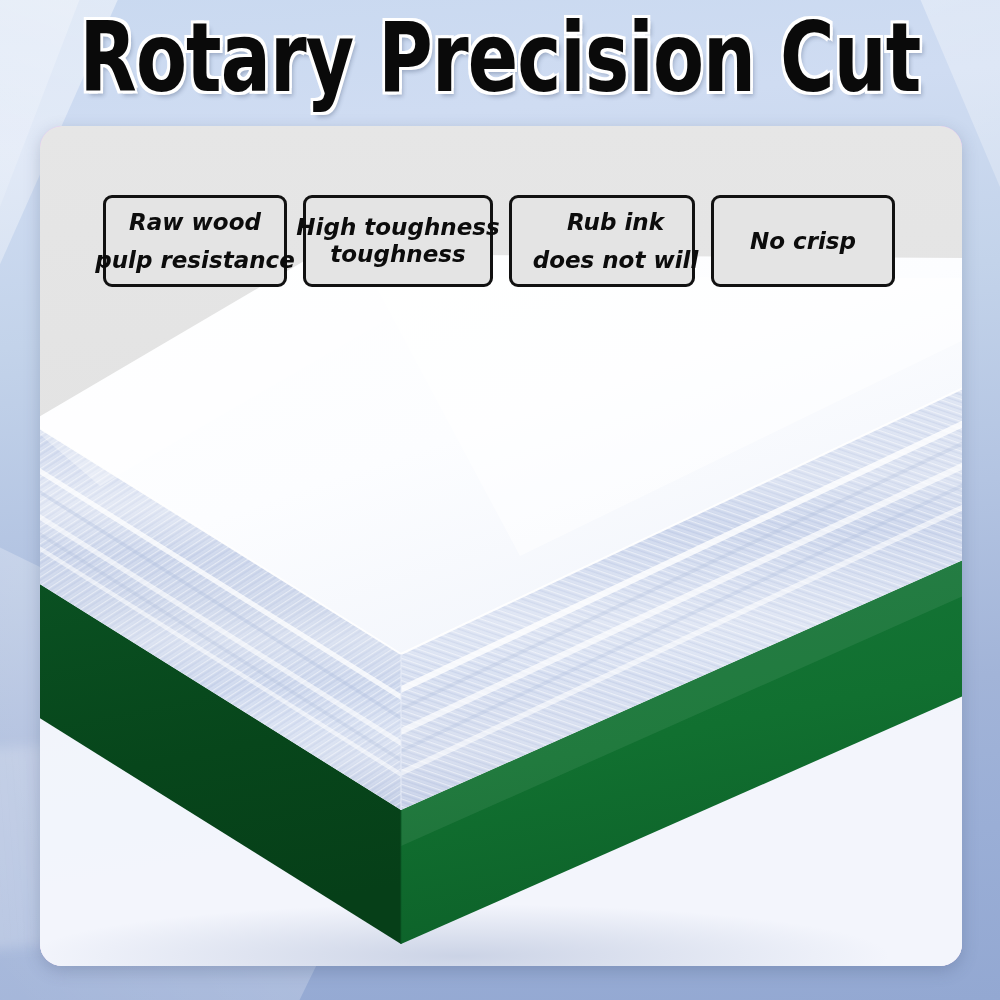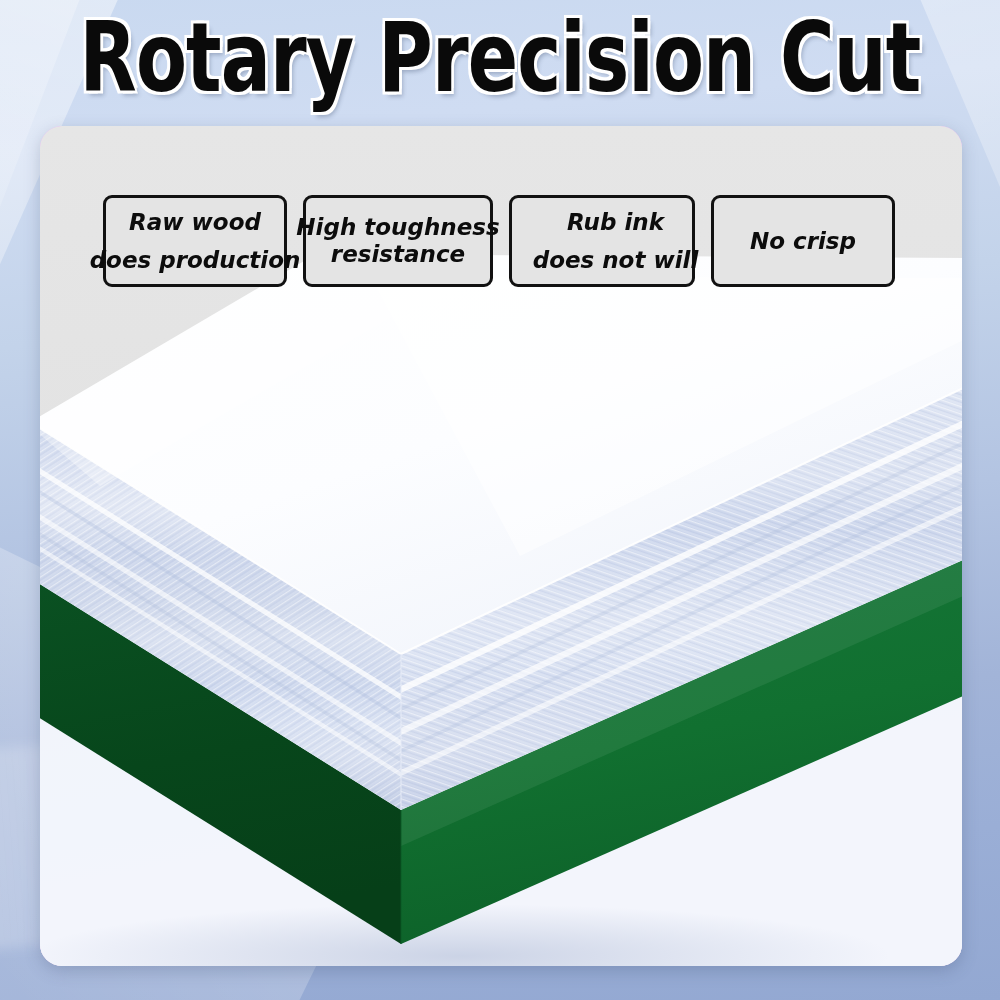--- a/index.html
+++ b/index.html
@@ -332,28 +332,28 @@
         <line x1="361" y1="528" x2="932" y2="258" stroke="#ffffff" stroke-width="2" opacity="0.95"></line>
         <line x1="361" y1="528" x2="361" y2="684" stroke="#e8edf8" stroke-width="1.2" opacity="0.8"></line>
       </svg>
     </div>
 
     <div id="badges">
 
       <div class="badge b1">
         <div>
           <span>Raw wood</span>
-          <span>does production</span>
+          <span>pulp resistance</span>
         </div>
       </div>
 
       <div class="badge b2">
         <div>
           <span>High toughness</span>
-          <span>resistance</span>
+          <span>toughness</span>
         </div>
       </div>
 
       <div class="badge b3">
         <div>
           <span>Rub ink</span>
           <span>does not will</span>
         </div>
       </div>
 

